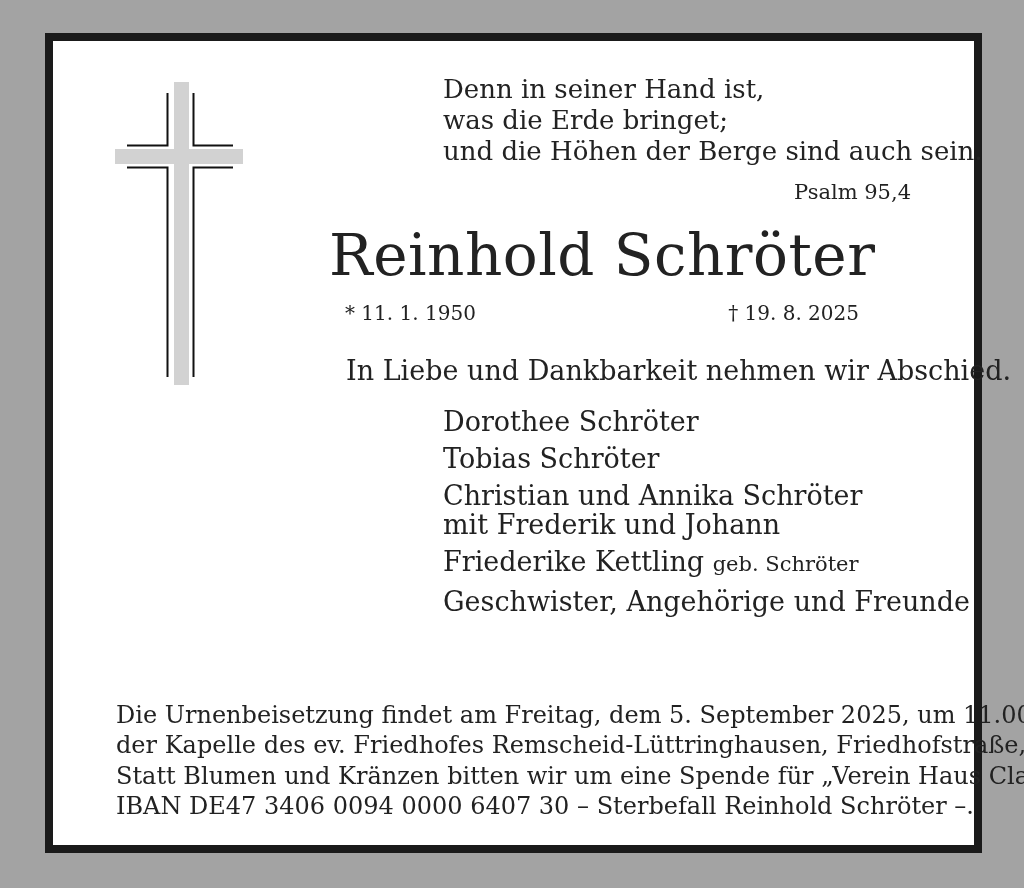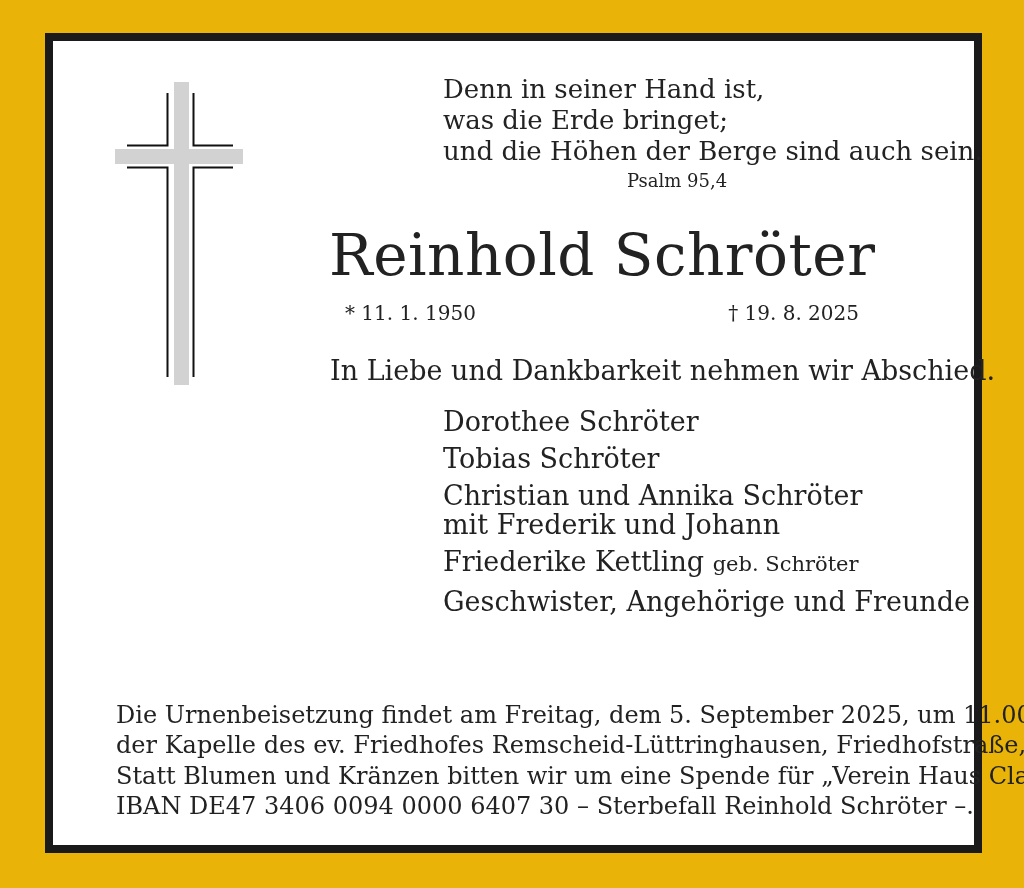--- a/index.html
+++ b/index.html
@@ -1,21 +1,21 @@
 <!DOCTYPE html>
 <html lang="de"><head>
 <meta charset="utf-8">
 <title>Traueranzeige</title>
 <style>
   html, body { margin: 0; padding: 0; background: #ffffff; }
   .canvas {
     position: relative;
     width: 1024px;
     height: 888px;
-    background: #eab308;
+    background: #a3a3a3;
     font-family: "DejaVu Serif", serif;
     color: #222222;
     overflow: hidden;
   }
   .frame {
     position: absolute;
     left: 45px; top: 33px;
     width: 937px; height: 820px;
     border: 8px solid #1a1a1a;
     box-sizing: border-box;
@@ -25,39 +25,39 @@
     position: absolute;
     left: 115px; top: 82px;
     width: 128px; height: 303px;
   }
   .verse {
     position: absolute;
     left: 443px; top: 74px;
     width: 468px;
   }
   .verse-line { font-size: 26px; line-height: 31px; white-space: nowrap; }
-  .verse-attribution { font-size: 18px; text-align: center; margin-top: 3px; }
+  .verse-attribution { font-size: 21px; text-align: right; margin-top: 13px; }
   .name {
     position: absolute;
     left: 329px; top: 224px;
     font-size: 58px; line-height: 62px;
     letter-spacing: 0.5px;
     white-space: nowrap;
   }
   .dates {
     position: absolute;
     left: 333px; top: 298px;
     width: 514px;
     display: flex;
     justify-content: space-between;
     font-size: 20px; line-height: 30px; margin-left: 12px;
   }
   .farewell {
     position: absolute;
-    left: 330px; top: 356px;
+    left: 346px; top: 356px;
     font-size: 27px; line-height: 30px;
     white-space: nowrap;
   }
   .mourners {
     position: absolute;
     left: 443px; top: 407px;
     font-size: 27px;
   }
   .mourner { margin-bottom: 8px; }
   .mourner-line { line-height: 29px; white-space: nowrap; }

